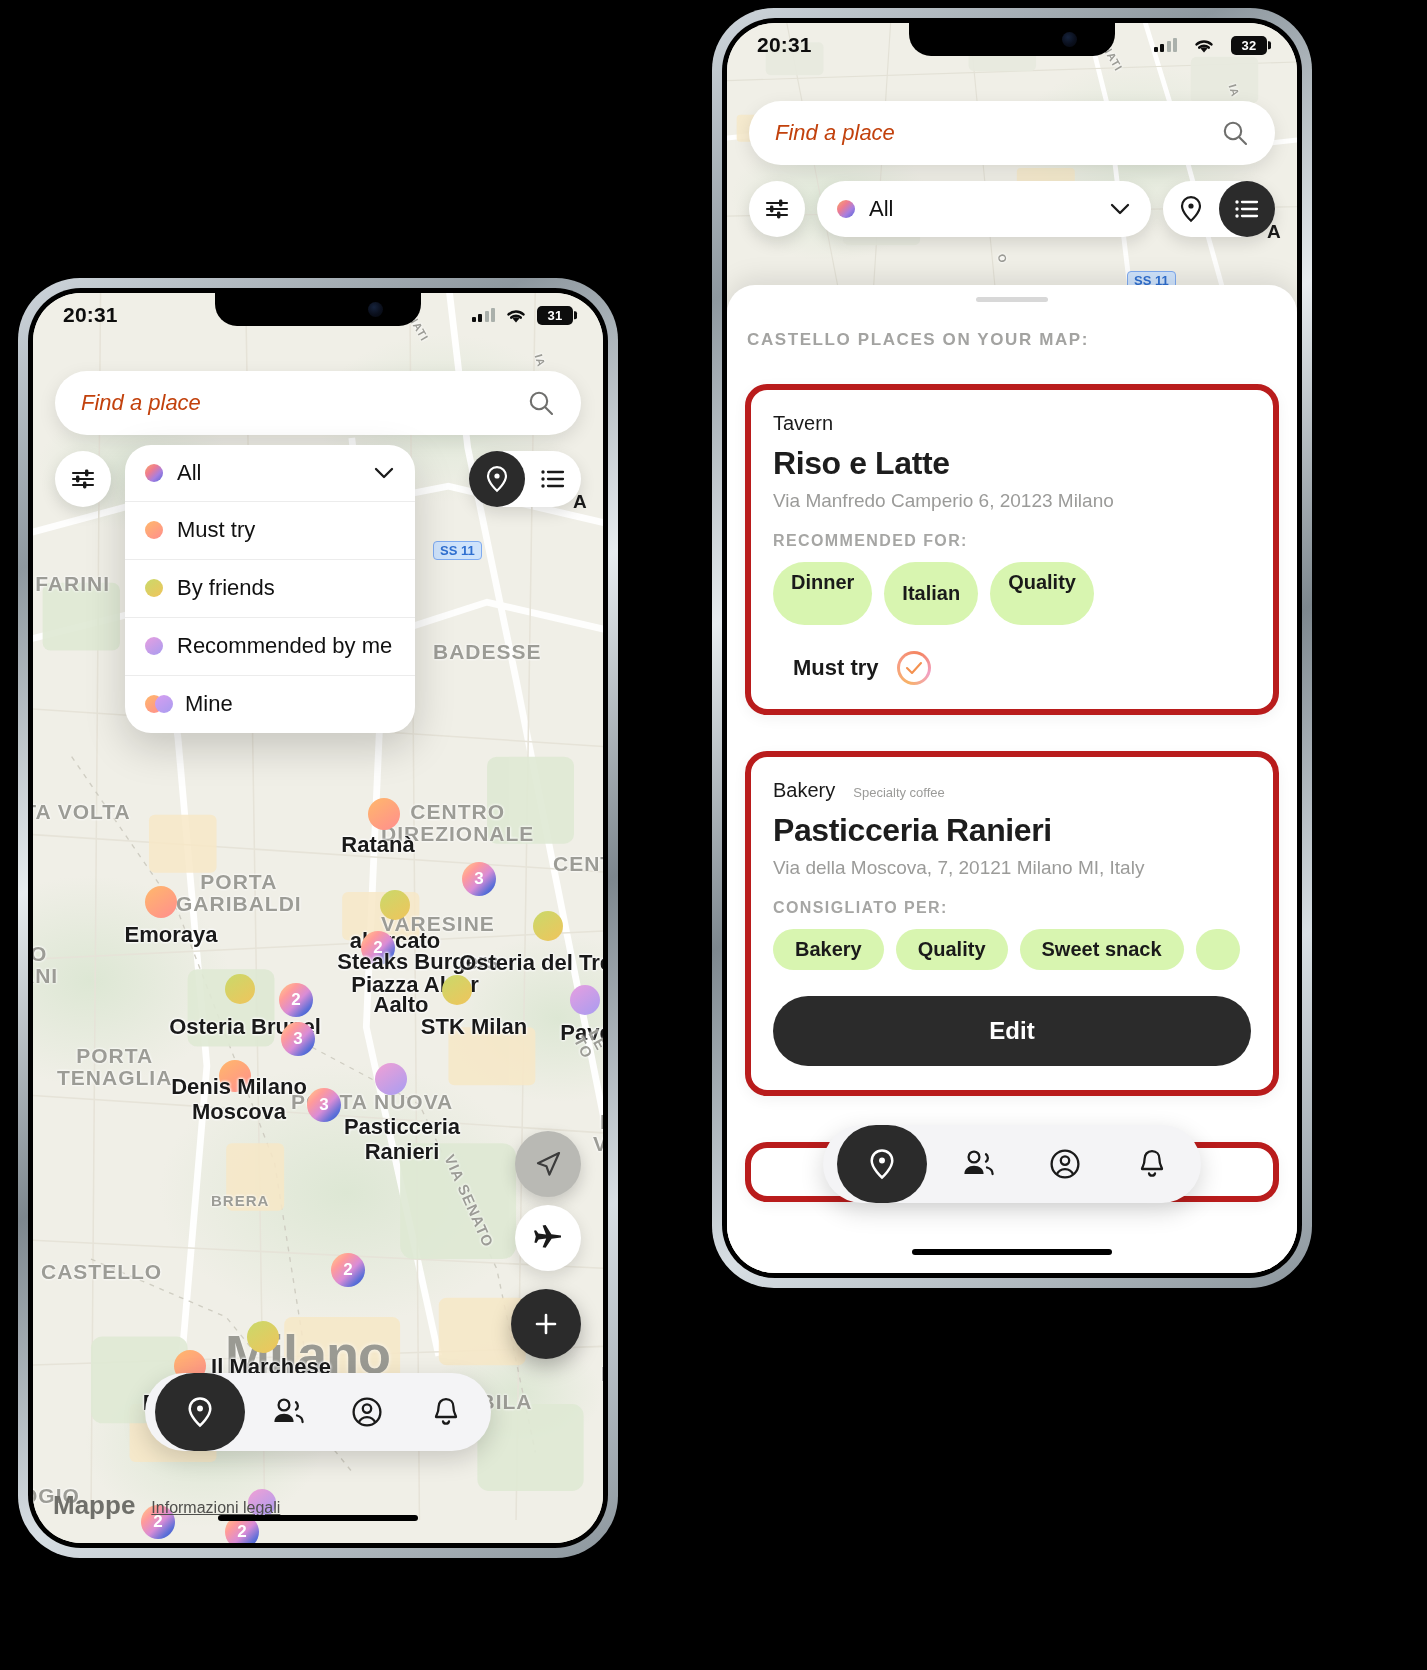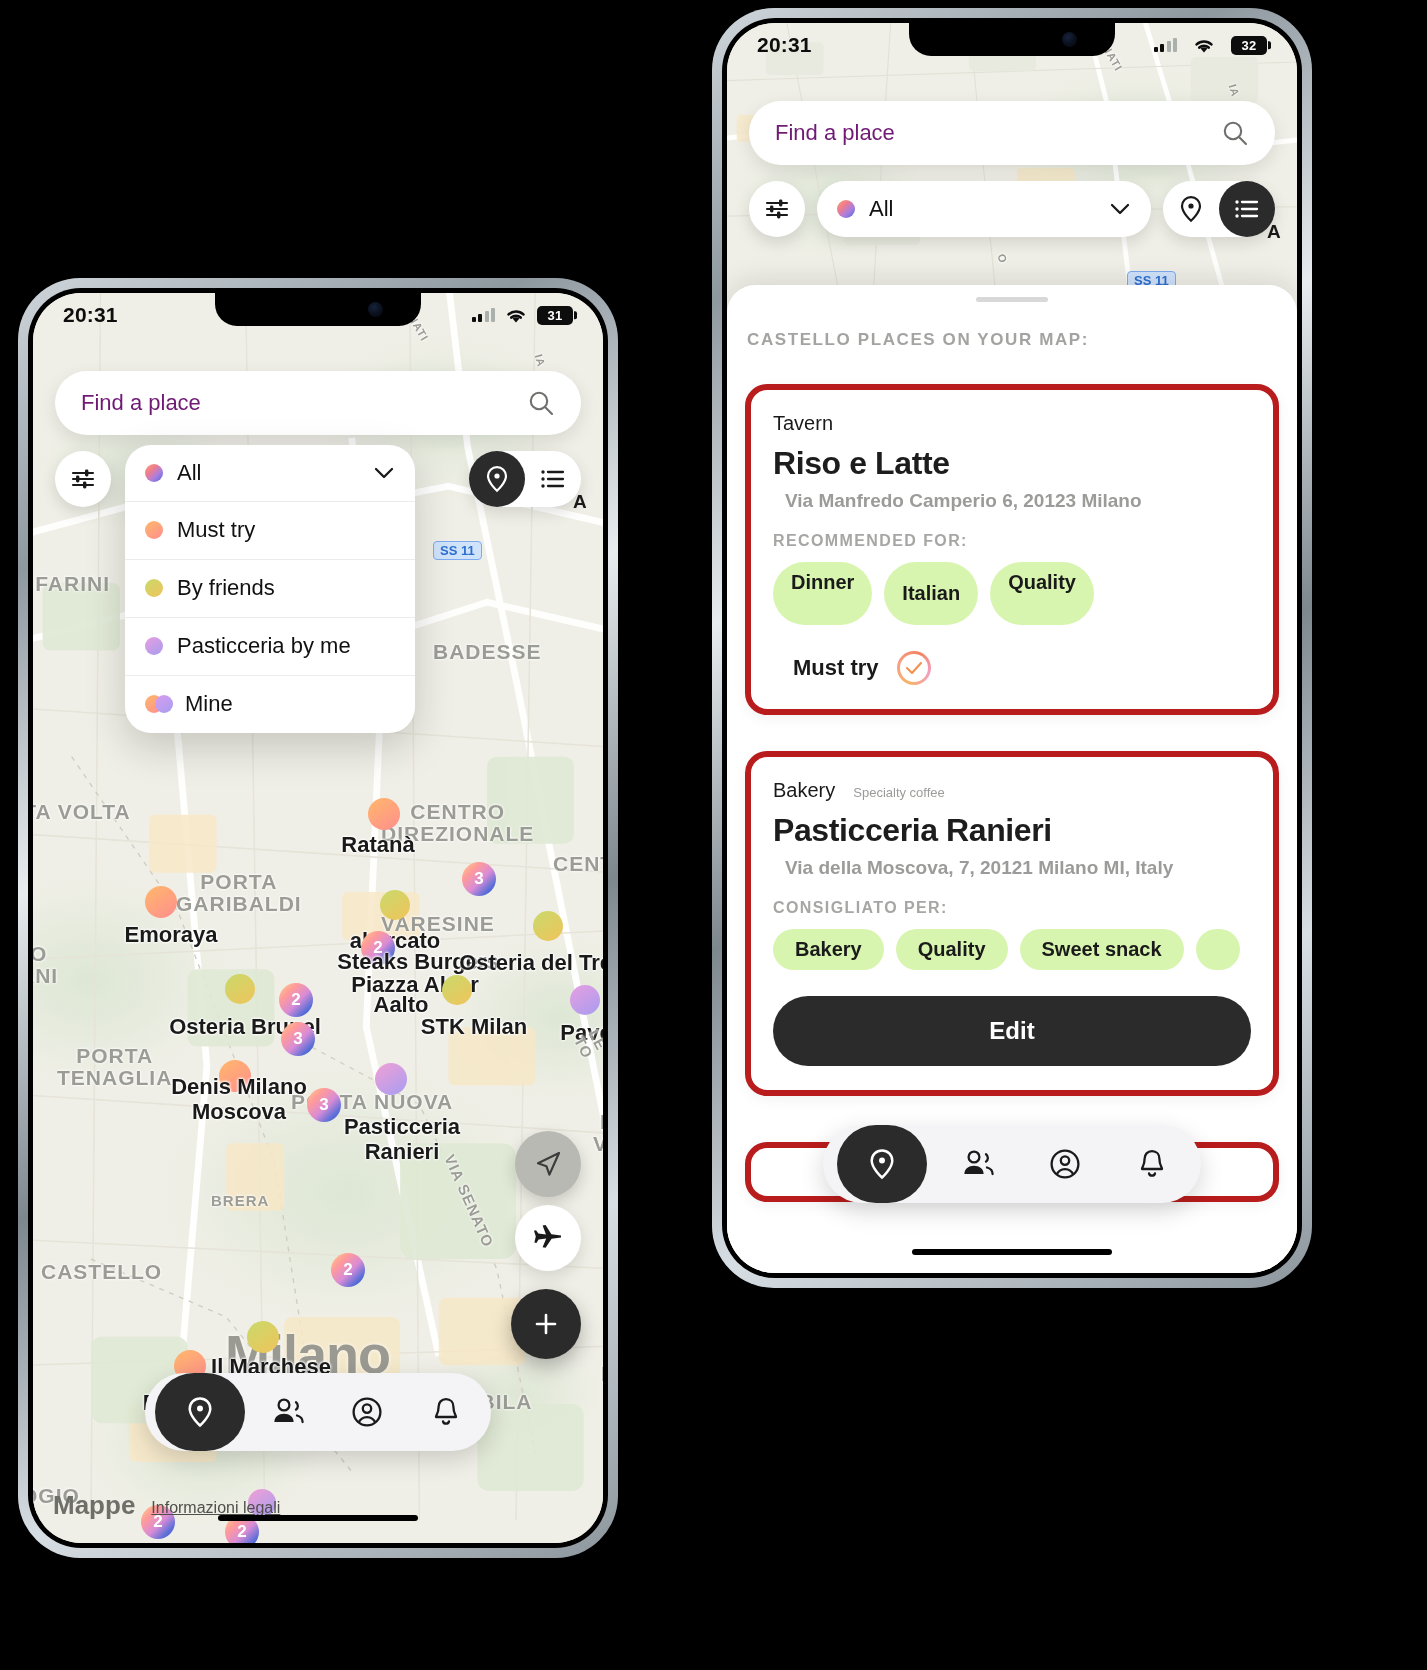--- a/index.html
+++ b/index.html
@@ -105,21 +105,21 @@
   .g-yellow { background: linear-gradient(145deg,#c9d96a 0%, #f0c45c 100%); }
   .g-violet { background: linear-gradient(145deg,#e79fe0 0%, #a89cf0 100%); }
   .g-cluster{ background: linear-gradient(135deg,#ffd08a 0%, #ff9a9a 28%, #d98cd6 55%, #5b6fd8 80%, #3a4fc4 100%); }
   .g-pinkv  { background: linear-gradient(145deg,#f2a0d4 0%, #a79df2 100%); }
 
   
   .searchbar {
     position:absolute; background:#fff; border-radius:999px;
     display:flex; align-items:center; box-shadow: 0 6px 18px rgba(0,0,0,.10);
   }
-  .searchbar .ph { color:#701a75; flex:1; }
+  .searchbar .ph { color:#c2410c; flex:1;font-style:italic; }
   .icon-btn {
     background:#fff; border-radius:50%; display:flex; align-items:center; justify-content:center;
     box-shadow: 0 6px 16px rgba(0,0,0,.12);
   }
   .icon-btn.dark { background:#2b2b2b; }
   .seg {
     background:#fff; border-radius:999px; display:flex; align-items:center;
     box-shadow: 0 6px 16px rgba(0,0,0,.12);
   }
   .seg .seg-b { border-radius:50%; display:flex; align-items:center; justify-content:center; }
@@ -173,21 +173,21 @@
     border:6px solid #b91c1c; box-shadow: 0 4px 14px rgba(0,0,0,.05);
   }
   .card-stripe {
     position:absolute; left:0; right:0; top:-14px; height:34px; border-radius:18px; z-index:-1;
   }
   .stripe-warm { background: linear-gradient(90deg,#ffc247 0%, #ff9d6b 45%, #ff8fb0 75%, #ff7fae 100%); }
   .stripe-cool { background: linear-gradient(90deg,#ff7fc4 0%, #e48ae0 45%, #b79bf2 78%, #a79cf5 100%); }
   .cat { color:#1a1a1a; font-weight:500; }
   .cat2 { color:#9b9b99; font-weight:500; }
   .place-name { color:#1d1d1d; font-weight:800; letter-spacing:-.4px; }
-  .place-addr { color:#9b9b99; font-weight:700;margin-left:12px; }
+  .place-addr { color:#9b9b99; font-weight:400; }
   .rec-for { color:#a6a6a4; font-weight:600; letter-spacing:1.4px; }
   .tags { display:flex; overflow:hidden; }
   .tag {
     background:#d8f5b0; border-radius:999px; color:#1a1a1a; font-weight:600;
     white-space:nowrap; flex:none;
   }
   .btn-dark {
     background:#2b2b2b; color:#fff; border-radius:999px; font-weight:800;
     display:flex; align-items:center; justify-content:center;
   }
@@ -638,21 +638,21 @@
           <div class="dd-row" style="height:58px; padding:0 20px; gap:14px;">
             <div class="dd-dot g-orange" style="width:18px;height:18px;"></div>
             <div class="dd-label" style="font-size:22px;">Must try</div>
           </div>
           <div class="dd-row" style="height:58px; padding:0 20px; gap:14px;">
             <div class="dd-dot g-yellow" style="width:18px;height:18px;"></div>
             <div class="dd-label" style="font-size:22px;">By friends</div>
           </div>
           <div class="dd-row" style="height:58px; padding:0 20px; gap:14px;">
             <div class="dd-dot g-violet" style="width:18px;height:18px;"></div>
-            <div class="dd-label" style="font-size:22px;">Pasticceria by me</div>
+            <div class="dd-label" style="font-size:22px;">Recommended by me</div>
           </div>
           <div class="dd-row" style="height:58px; padding:0 20px; gap:22px;">
             <div class="dd-dot two g-orange" style="width:18px;height:18px;"></div>
             <div class="dd-label" style="font-size:22px;">Mine</div>
           </div>
         </div>
 
         <div class="icon-btn" style="position:absolute; right:22px; top:838px; width:66px; height:66px; background:#b9b9b4; box-shadow:0 6px 16px rgba(0,0,0,.18);">
           <svg width="30" height="30" viewBox="0 0 30 30">
             <path d="M26 4 L5 14.2 L13.4 17.2 L16.4 25.6 Z" fill="none" stroke="#3c3c3c" stroke-width="2.2" stroke-linejoin="round"></path>

